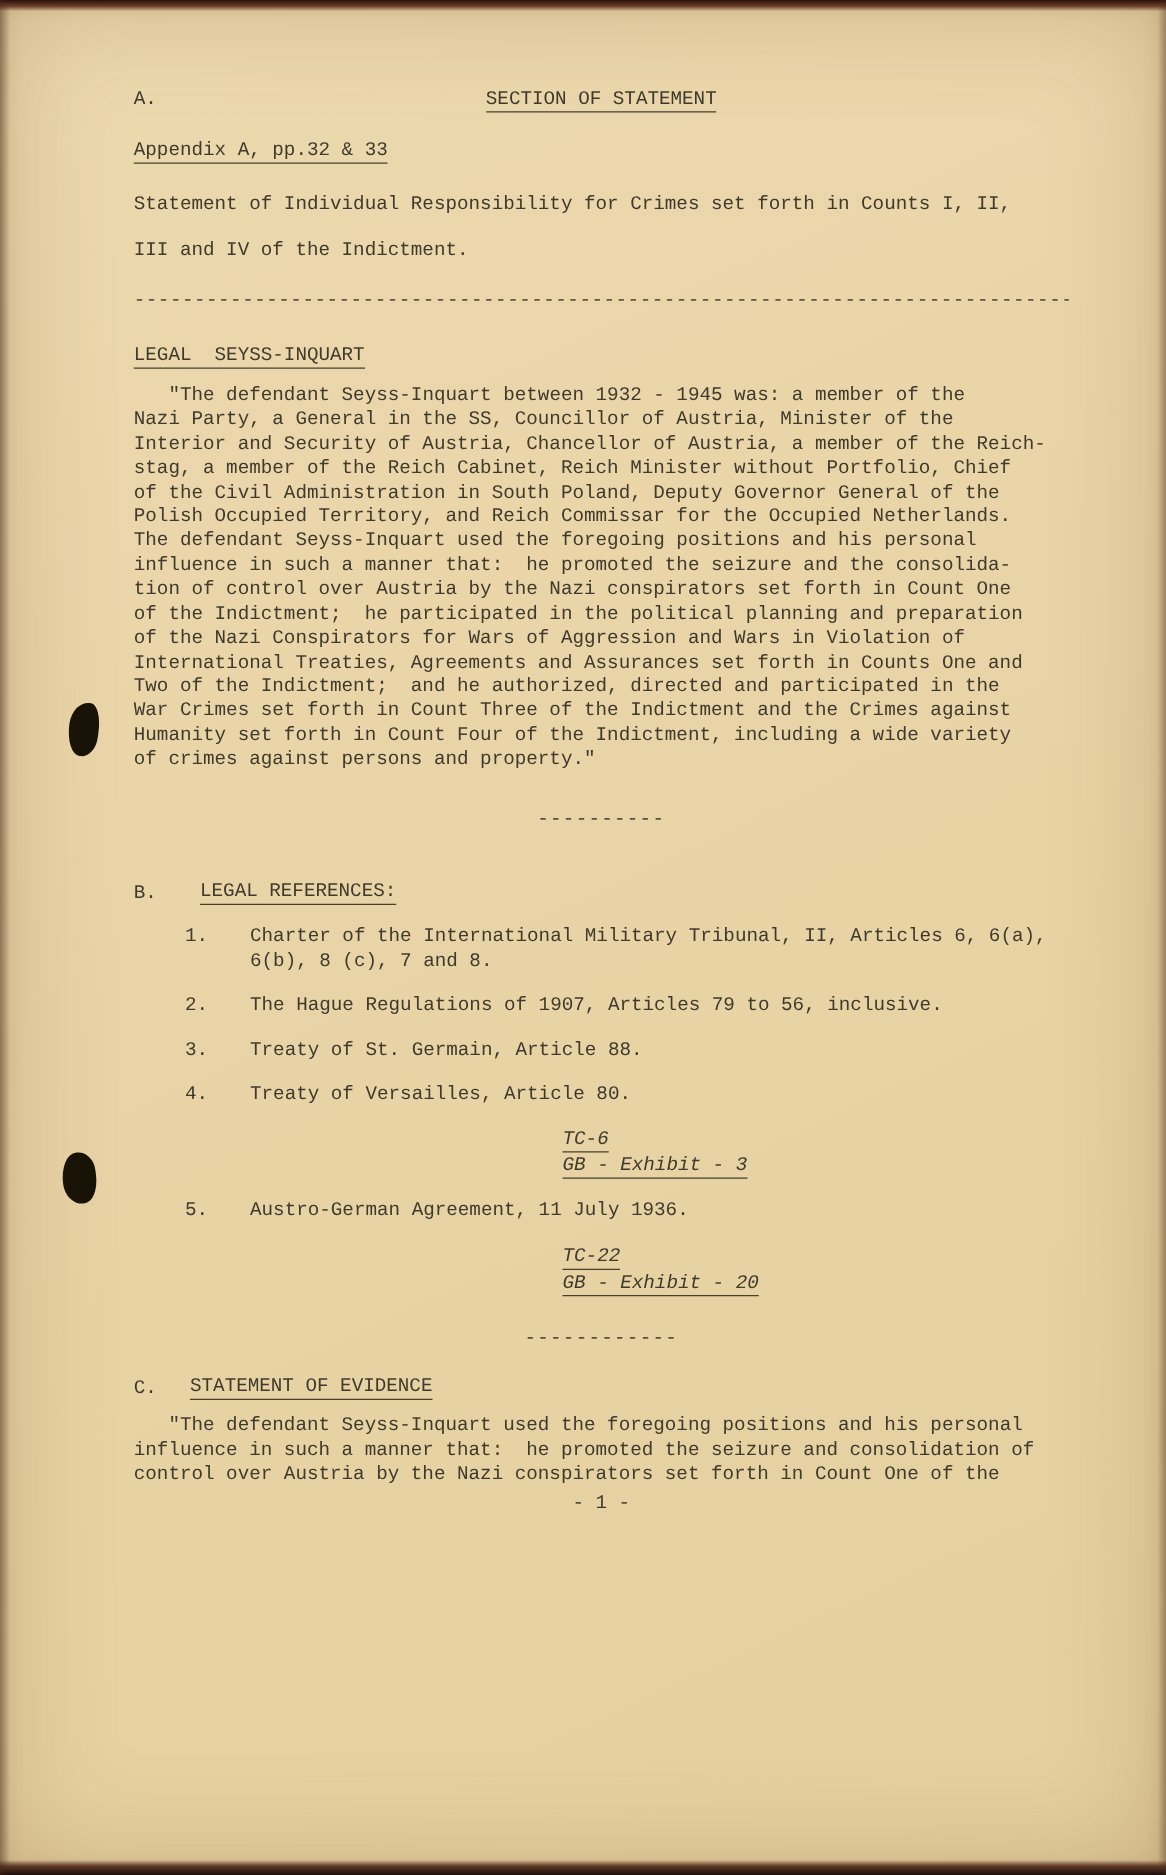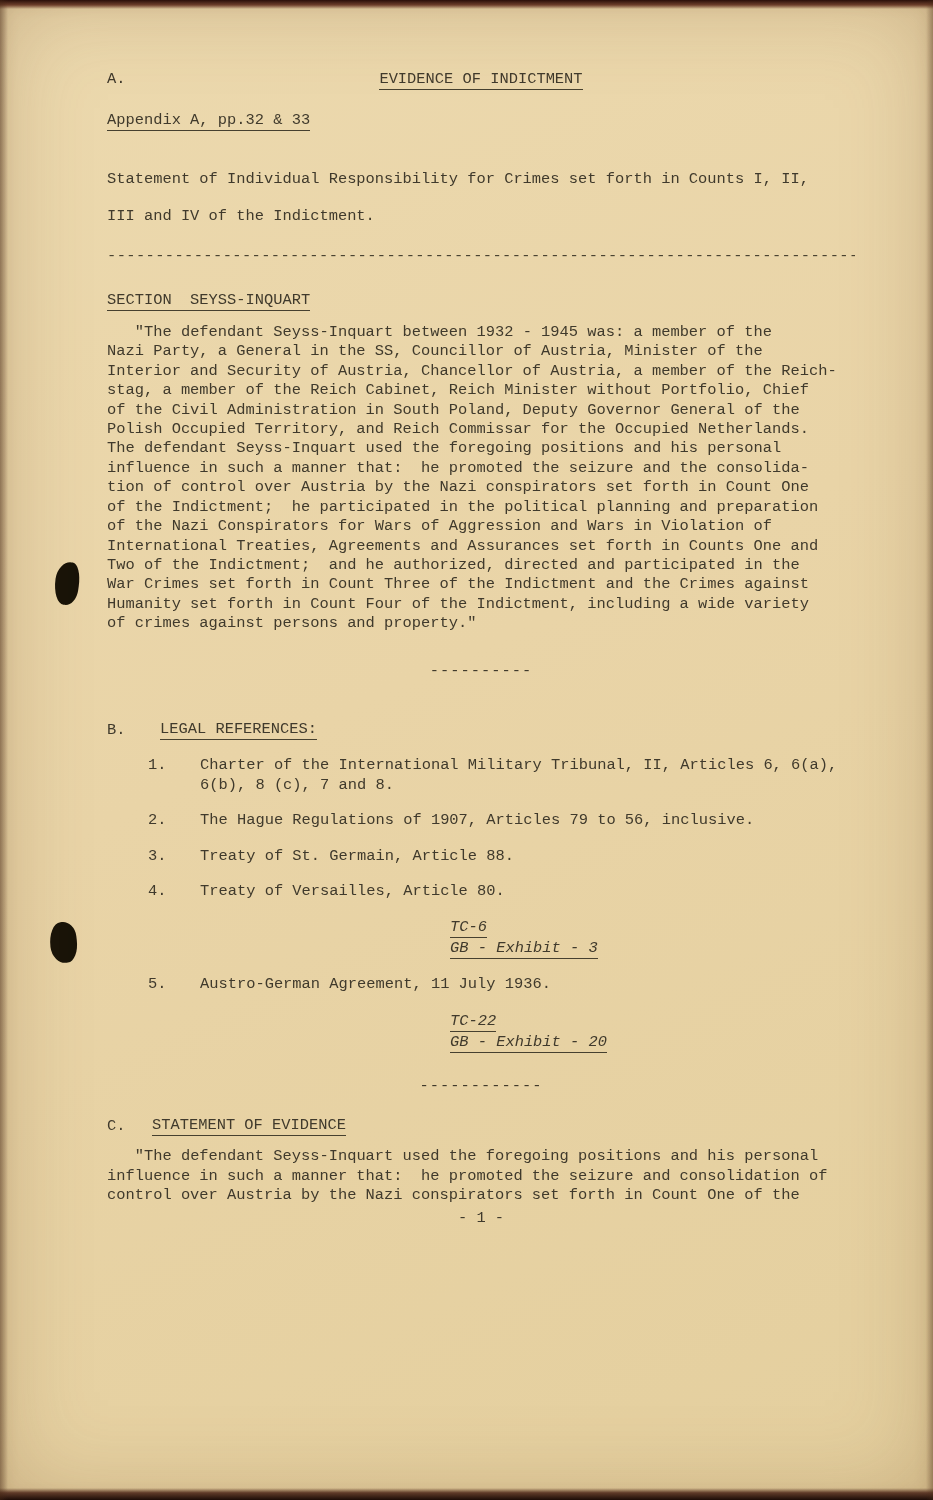--- a/index.html
+++ b/index.html
@@ -87,21 +87,21 @@
   .label-a {
     position: absolute;
     left: 0;
     top: 0;
   }
 
   .appendix-row {
     margin-top: 21px;
   }
 
-  .statement-1 { margin-top: 39px; }
+  .statement-1 { margin-top: 23px; }
   .statement-2 { margin-top: 18px; text-align: left; }
 
   .long-divider {
     margin-top: 20px;
     white-space: nowrap;
     overflow: hidden;
     letter-spacing: 0.4px;
     color: #4a4332;
   }
 
@@ -164,34 +164,34 @@
 <div class="edge-bottom"></div>
 <div class="edge-left"></div>
 <div class="edge-right"></div>
 <div class="ink-blot-1"></div>
 <div class="ink-blot-2"></div>
 
 <div class="content">
 
   <div class="header-row">
     <span class="label-a">A.</span>
-    <span class="u">EVIDENCE OF INDICTMENT</span>
+    <span class="u">SECTION OF STATEMENT</span>
   </div>
 
   <div class="appendix-row">
     <span class="u">Appendix A, pp.32 &amp; 33</span>
   </div>
 
   <div class="statement-1 pre">Statement of Individual Responsibility for Crimes set forth in Counts I, II,</div>
   <div class="statement-2 pre">III and IV of the Indictment.</div>
 
   <div class="long-divider">------------------------------------------------------------------------------</div>
 
   <div class="defendant-heading">
-    <span class="u">SECTION  SEYSS-INQUART</span>
+    <span class="u">LEGAL  SEYSS-INQUART</span>
   </div>
 
   <div class="defendant-paragraph pre">   "The defendant Seyss-Inquart between 1932 - 1945 was: a member of the
 Nazi Party, a General in the SS, Councillor of Austria, Minister of the
 Interior and Security of Austria, Chancellor of Austria, a member of the Reich-
 stag, a member of the Reich Cabinet, Reich Minister without Portfolio, Chief
 of the Civil Administration in South Poland, Deputy Governor General of the
 Polish Occupied Territory, and Reich Commissar for the Occupied Netherlands.
 The defendant Seyss-Inquart used the foregoing positions and his personal
 influence in such a manner that:  he promoted the seizure and the consolida-

